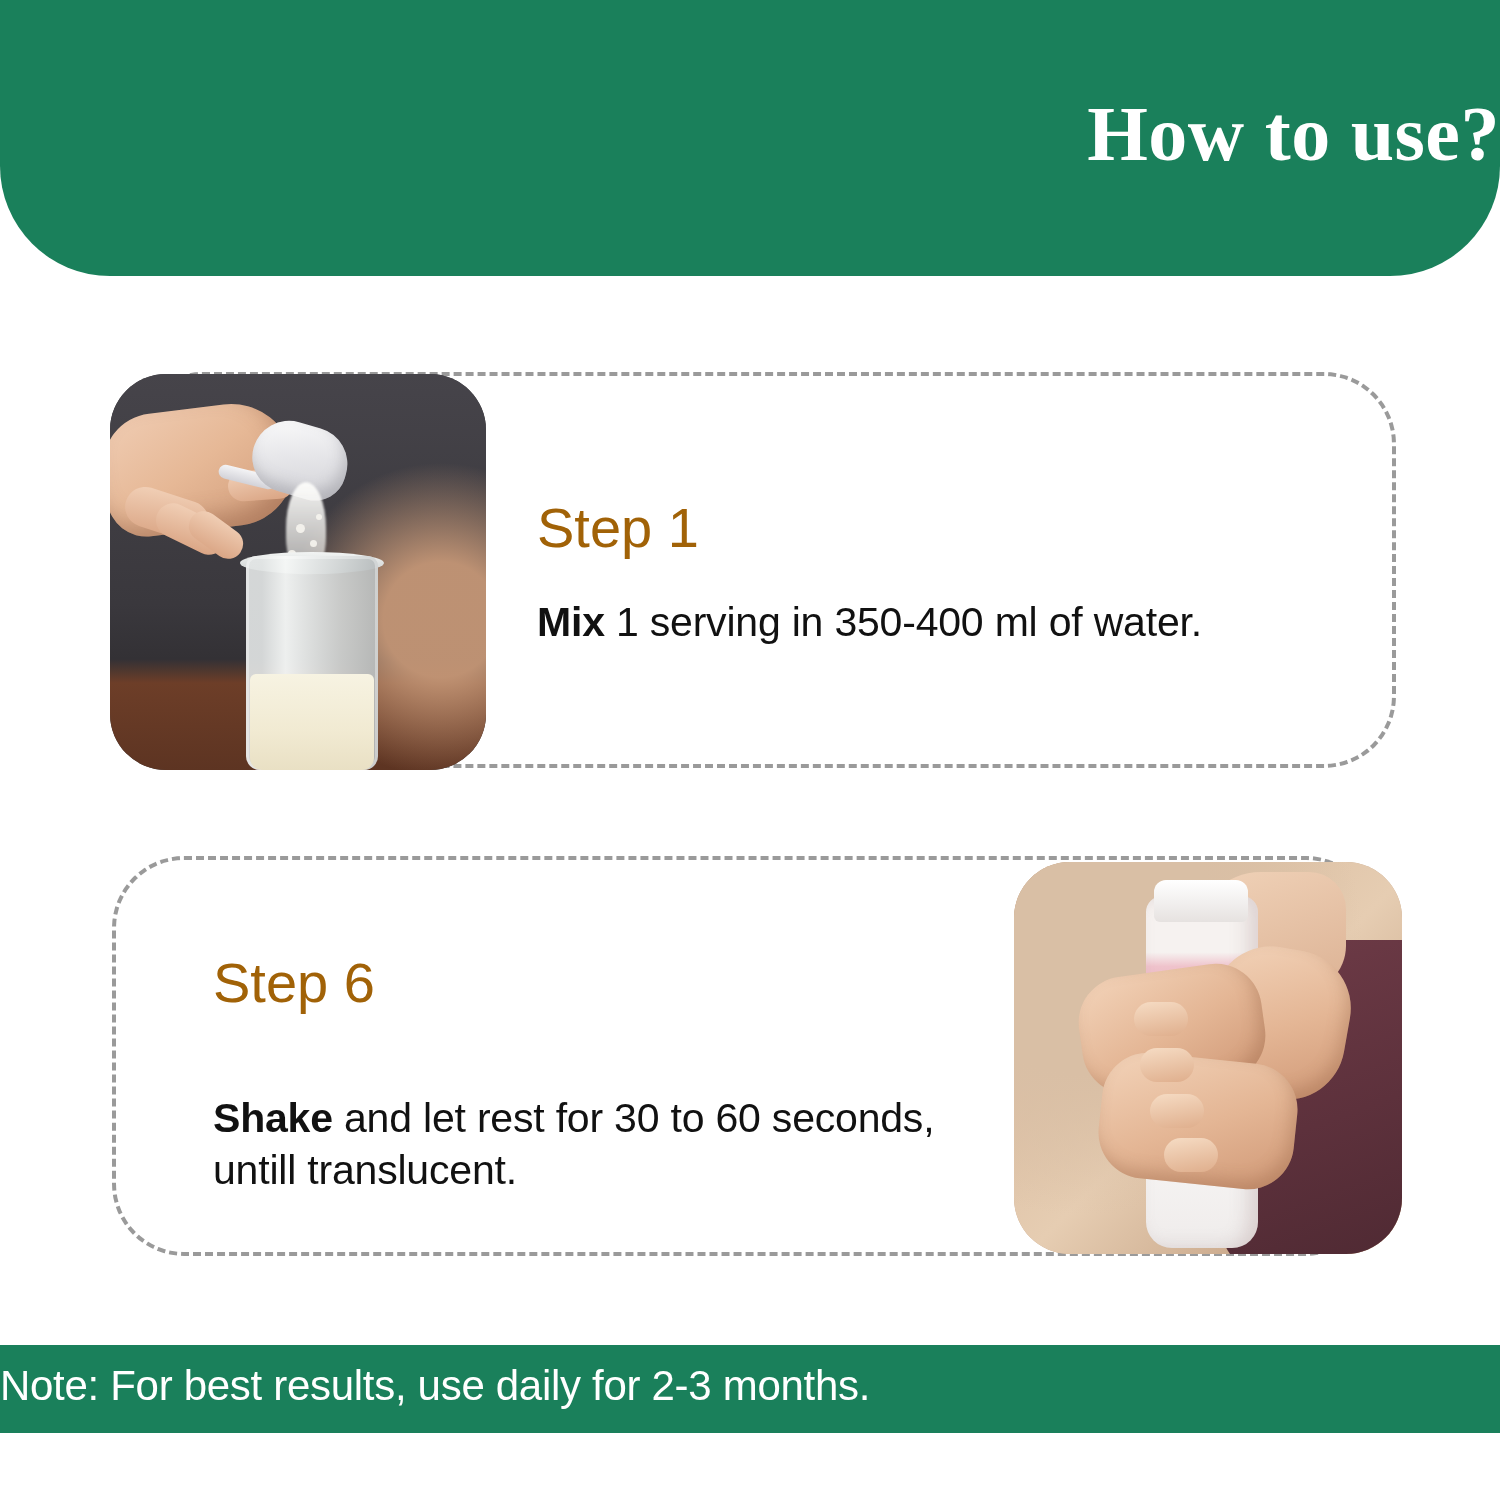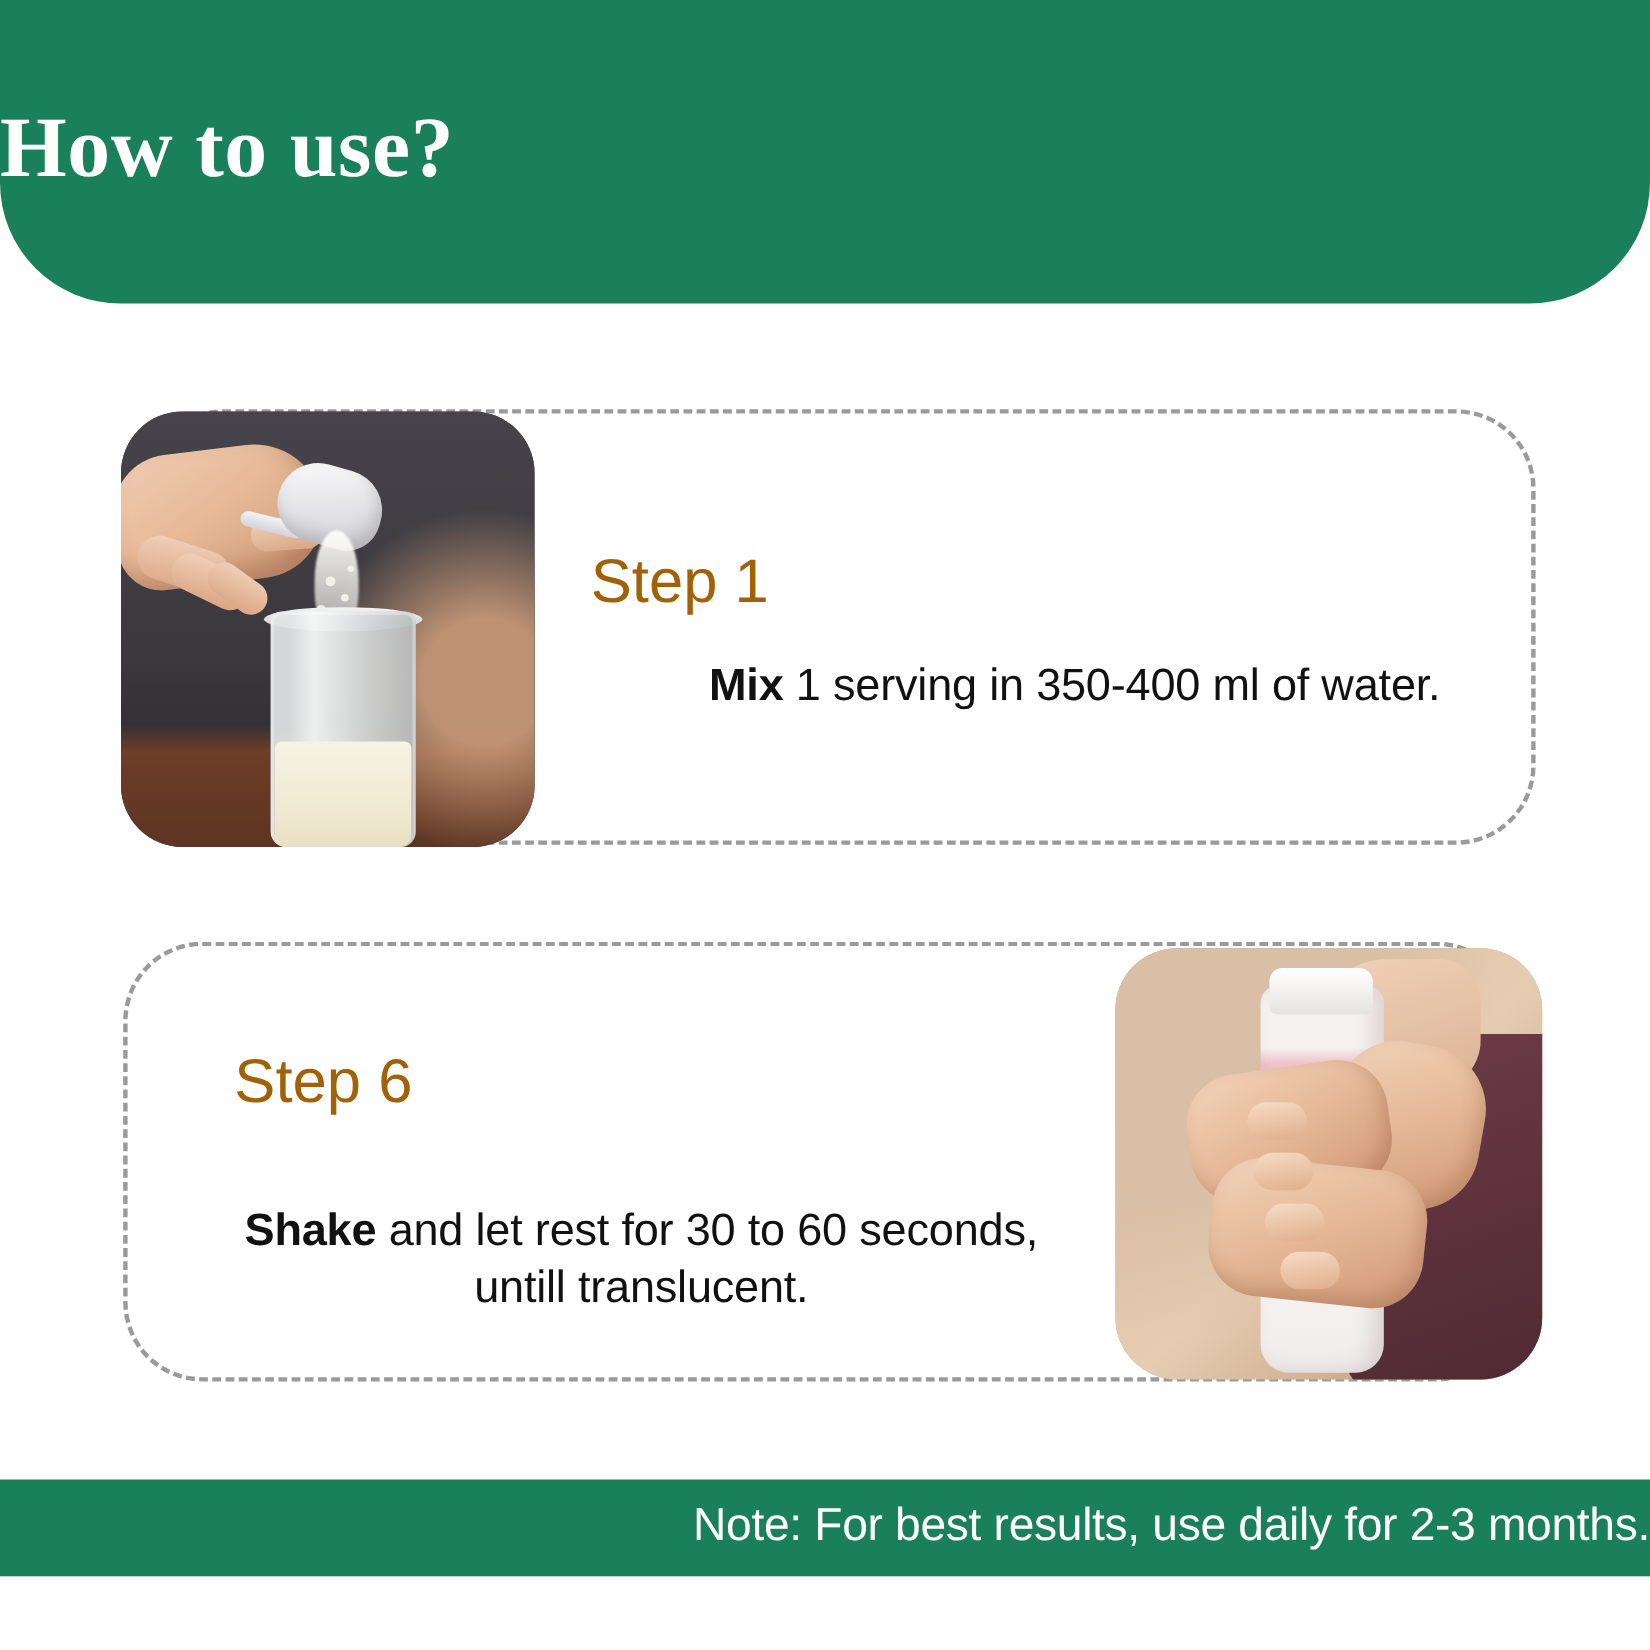--- a/index.html
+++ b/index.html
@@ -24,21 +24,21 @@
     height: 276px;
     background: #1a805b;
     border-bottom-left-radius: 110px;
     border-bottom-right-radius: 110px;
   }
   #page-title {
     position: absolute;
     left: 0;
     top: 95px;
     width: 1500px;
-    text-align: left;
+    text-align: right;
     color: #ffffff;
     font-family: "Liberation Serif", "DejaVu Serif", serif;
     font-weight: bold;
     font-size: 78px;
     letter-spacing: 0.5px;
     line-height: 1;
   }
 
   
   .step-card {
@@ -71,21 +71,20 @@
     line-height: 1;
     white-space: nowrap;
   }
   .step-body {
     position: absolute;
     color: #111111;
     font-family: "Liberation Sans", sans-serif;
     font-size: 41px;
     line-height: 1.28;
     letter-spacing: -0.2px;
-    text-align: center;
   }
   .step-body .lead {
     font-weight: bold;
   }
 
   #step-1-heading { left: 537px; top: 500px; }
   #step-1-body    { left: 537px; top: 596px; width: 880px; white-space: nowrap; }
 
   #step-2-heading { left: 213px; top: 955px; }
   #step-2-body    { left: 213px; top: 1092px; width: 740px; }
@@ -261,21 +260,21 @@
     top: 1345px;
     width: 1500px;
     height: 88px;
     background: #1a805b;
   }
   #footer-note {
     position: absolute;
     left: 0;
     top: 1365px;
     width: 1500px;
-    text-align: right;
+    text-align: left;
     color: #ffffff;
     font-family: "Liberation Sans", sans-serif;
     font-size: 42px;
     line-height: 1;
     letter-spacing: -0.3px;
   }
 </style>
 </head>
 <body>
 

